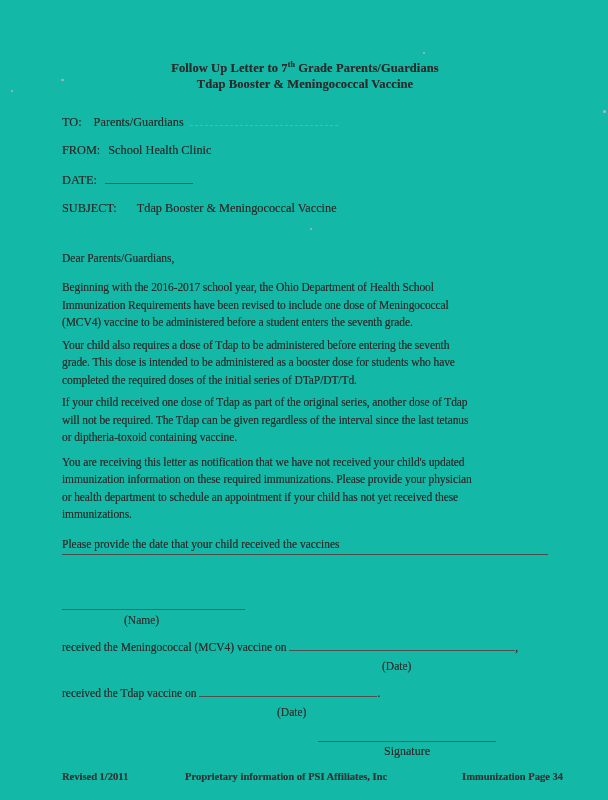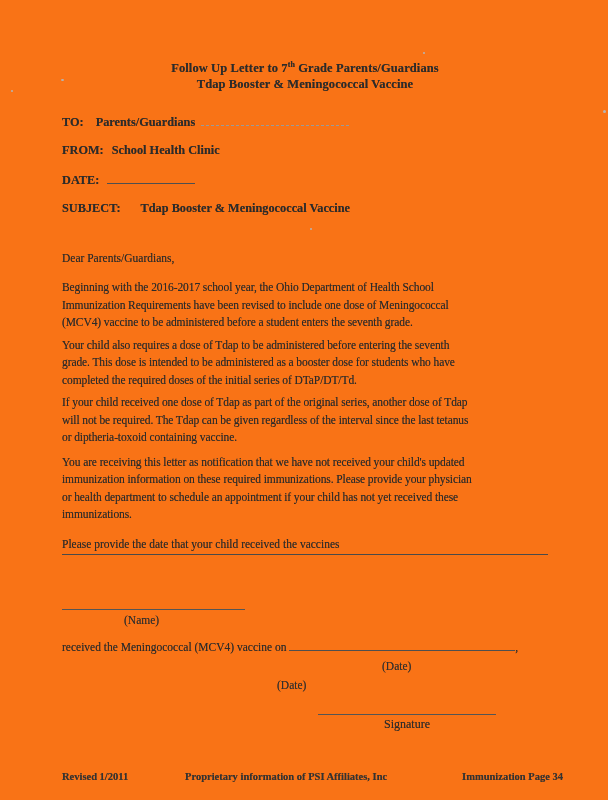--- a/index.html
+++ b/index.html
@@ -1,30 +1,30 @@
 <!DOCTYPE html>
 <html><head>
 <meta charset="utf-8">
 <style>
   html,body { margin:0; padding:0; background:#e8e8e8; }
   .page {
     position:relative;
     width:608px; height:800px;
-    background:#f97316;
+    background:#14b8a6;
     font-family:"Liberation Serif", serif;
     color:#2b2b2b;
     overflow:hidden;
     text-shadow:0 0 0.4px rgba(40,40,40,0.55);
   }
   .content { position:absolute; left:62px; top:0; width:486px; }
 
   .title-block { padding-top:57px; text-align:center; font-weight:bold; font-size:12.5px; line-height:15.5px; letter-spacing:0.1px; }
   .title-block sup { font-size:8px; vertical-align:super; }
 
-  .hdr-row { font-size:12.3px; font-weight:bold; line-height:15px; white-space:nowrap; }
+  .hdr-row { font-size:12.3px; font-weight:normal; line-height:15px; white-space:nowrap; }
   .hdr-row .lbl { margin-right:12px; }
   .row-to { margin-top:20px; }
   .row-from, .row-date, .row-subject { margin-top:13px; }
 
   .blank { display:inline-block; height:12px; border-bottom:1.2px solid #4f4f4f; vertical-align:baseline; }
   .blank-dashed { display:inline-block; height:13px; border-bottom:1.4px dashed #9a9a9a; vertical-align:baseline; margin-left:6px; }
 
   .salutation { margin-top:35px; font-size:11.5px; line-height:15px; }
 
   .para { margin-top:5px; font-size:11.5px; line-height:17.5px; letter-spacing:-0.1px; }
@@ -115,20 +115,24 @@
 
     <div class="name-line"></div>
     <div class="caption name-caption">(Name)</div>
 
     <div class="form-row">
       <span>received the Meningococcal (MCV4) vaccine on</span>
       <span class="blank mcv4-blank"></span><span>,</span>
     </div>
     <div class="caption date-caption-1">(Date)</div>
 
+    <div class="form-row">
+      <span>received the Tdap vaccine on</span>
+      <span class="blank tdap-blank"></span><span>.</span>
+    </div>
     <div class="caption date-caption-2">(Date)</div>
 
     <div class="signature-block">
       <div class="signature-rule"></div>
       <div class="signature-caption">Signature</div>
     </div>
 
   </div>
 
   <div class="footer">

